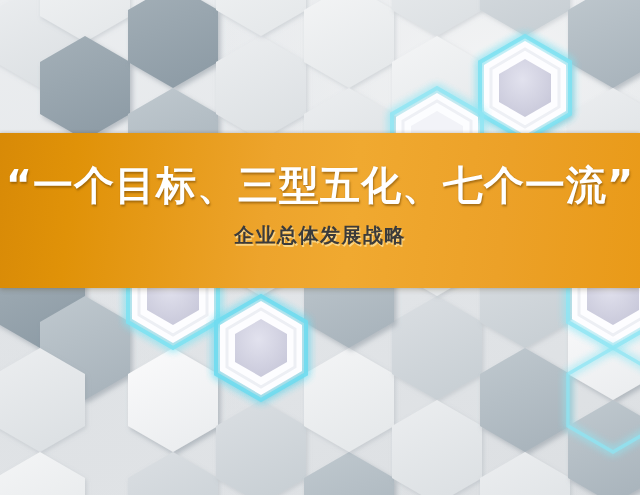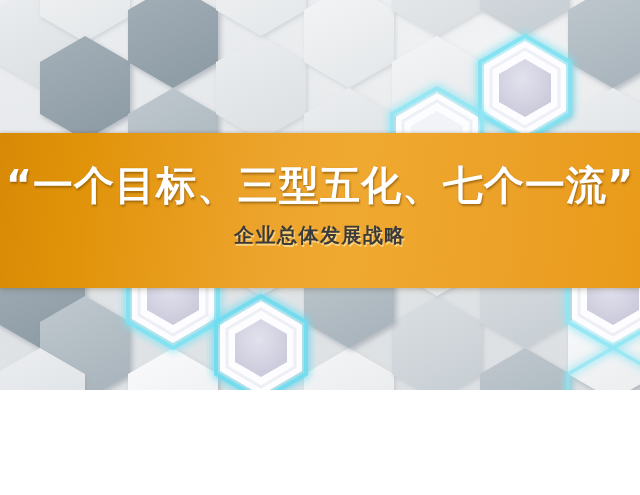--- a/index.html
+++ b/index.html
@@ -7,21 +7,21 @@
     padding: 0;
     background: #ffffff;
   }
   body {
     font-family: "Liberation Sans", "DejaVu Sans", sans-serif;
   }
 
   #slide {
     position: relative;
     width: 640px;
-    height: 390px;
+    height: 495px;
     overflow: hidden;
     background: #0f172a;
     text-align: center;
   }
 
   
   .bg-base {
     position: absolute;
     inset: 0;
     background:

